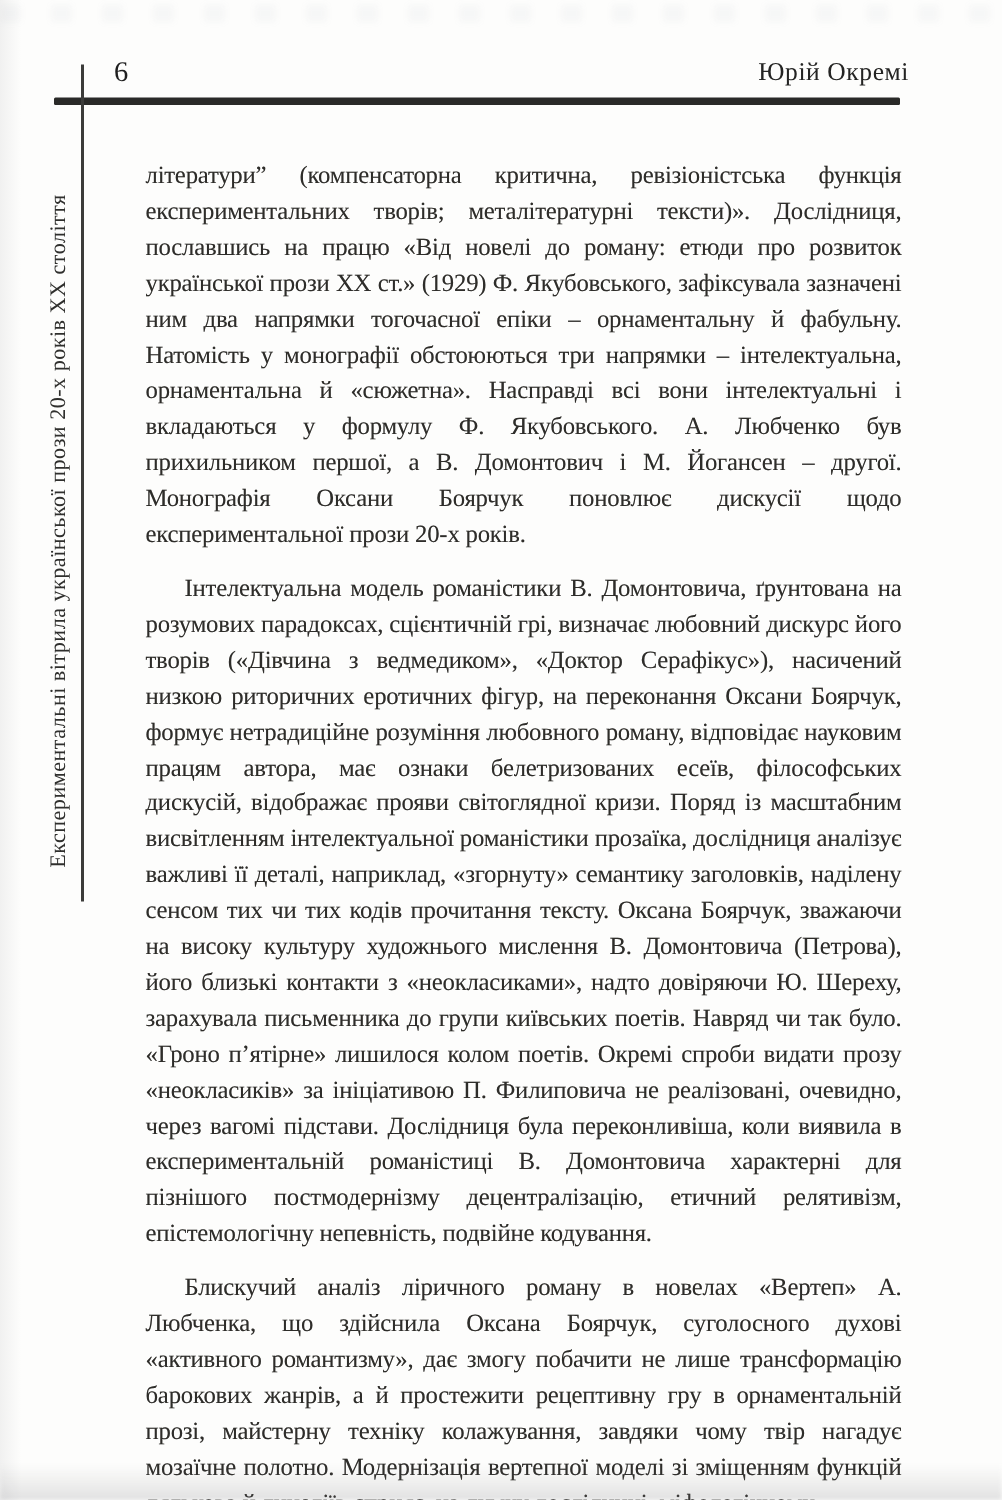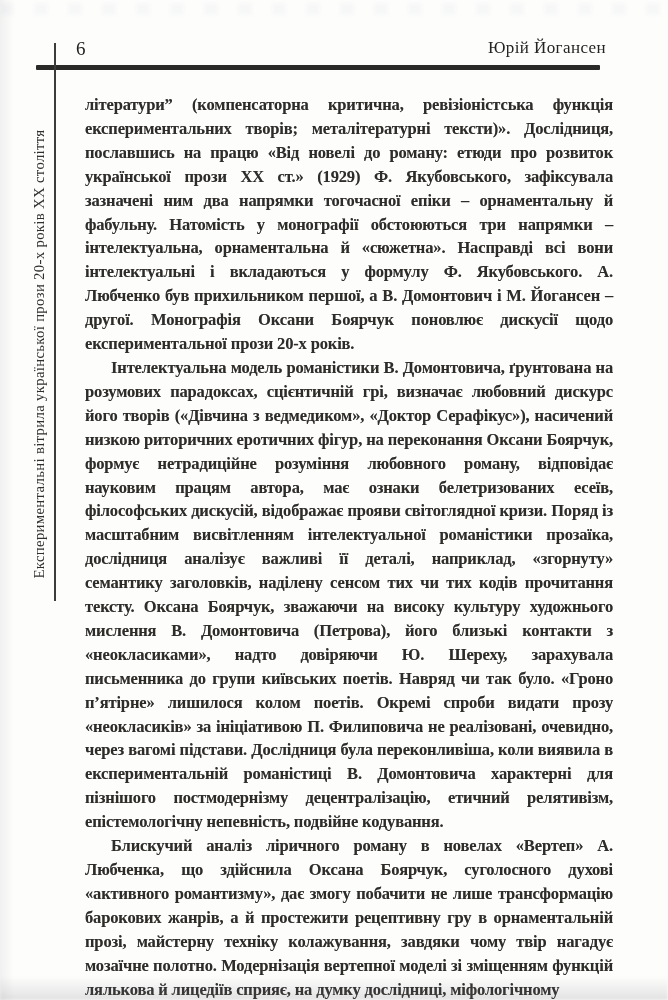--- a/index.html
+++ b/index.html
@@ -89,23 +89,22 @@
     top: 93px;
     width: 528px;
     font-size: 16.5px;
     line-height: 23.9px;
     text-align: justify;
     letter-spacing: -0.15px;
     color: #2e2d2a;
     text-shadow: 0 0 0.4px rgba(40,38,35,0.35);
   }
   .body-text p {
-    margin: 0;
+    margin: 12px;
     padding: 0;
-    font-weight: bold;
   }
   .body-text p.indented {
     text-indent: 26px;
   }
 
   
   .scan-shadow-bottom {
     position: absolute;
     left: 0;
     top: 976px;
@@ -129,21 +128,21 @@
 </style>
 </head>
 <body>
 
 <div class="page">
 
   <div class="ghost-top"></div>
 
   <div class="page-number">6</div>
 
-  <div class="running-author">Юрій Йогансен</div>
+  <div class="running-author">Юрій Окремі</div>
 
   <div class="header-rule"></div>
 
   <div class="margin-rule"></div>
 
   <div class="margin-title">Експериментальні вітрила української прози 20-х років XX століття</div>
 
   <div class="body-text">
     <p>літератури” (компенсаторна критична, ревізіоністська функція експериментальних творів; металітературні тексти)». Дослідниця, пославшись на працю «Від новелі до роману: етюди про розвиток української прози XX ст.» (1929) Ф. Якубовського, зафіксувала зазначені ним два напрямки тогочасної епіки – орнаментальну й фабульну. Натомість у монографії обстоюються три напрямки – інтелектуальна, орнаментальна й «сюжетна». Насправді всі вони інтелектуальні і вкладаються у формулу Ф. Якубовського. А. Любченко був прихильником першої, а В. Домонтович і М. Йогансен – другої. Монографія Оксани Боярчук поновлює дискусії щодо експериментальної прози 20-х років.</p>
     <p class="indented">Інтелектуальна модель романістики В. Домонтовича, ґрунтована на розумових парадоксах, сцієнтичній грі, визначає любовний дискурс його творів («Дівчина з ведмедиком», «Доктор Серафікус»), насичений низкою риторичних еротичних фігур, на переконання Оксани Боярчук, формує нетрадиційне розуміння любовного роману, відповідає науковим працям автора, має ознаки белетризованих есеїв, філософських дискусій, відображає прояви світоглядної кризи. Поряд із масштабним висвітленням інтелектуальної романістики прозаїка, дослідниця аналізує важливі її деталі, наприклад, «згорнуту» семантику заголовків, наділену сенсом тих чи тих кодів прочитання тексту. Оксана Боярчук, зважаючи на високу культуру художнього мислення В. Домонтовича (Петрова), його близькі контакти з «неокласиками», надто довіряючи Ю. Шереху, зарахувала письменника до групи київських поетів. Навряд чи так було. «Гроно п’ятірне» лишилося колом поетів. Окремі спроби видати прозу «неокласиків» за ініціативою П. Филиповича не реалізовані, очевидно, через вагомі підстави. Дослідниця була переконливіша, коли виявила в експериментальній романістиці В. Домонтовича характерні для пізнішого постмодернізму децентралізацію, етичний релятивізм, епістемологічну непевність, подвійне кодування.</p>

